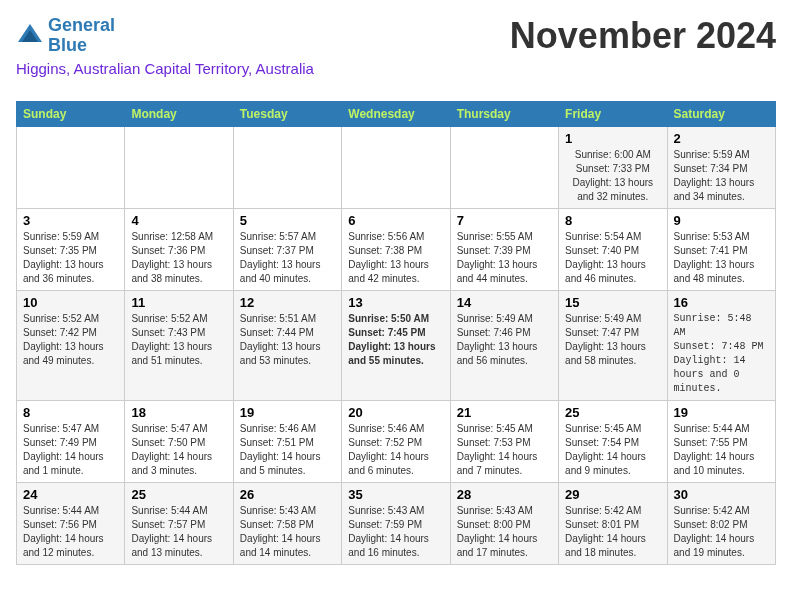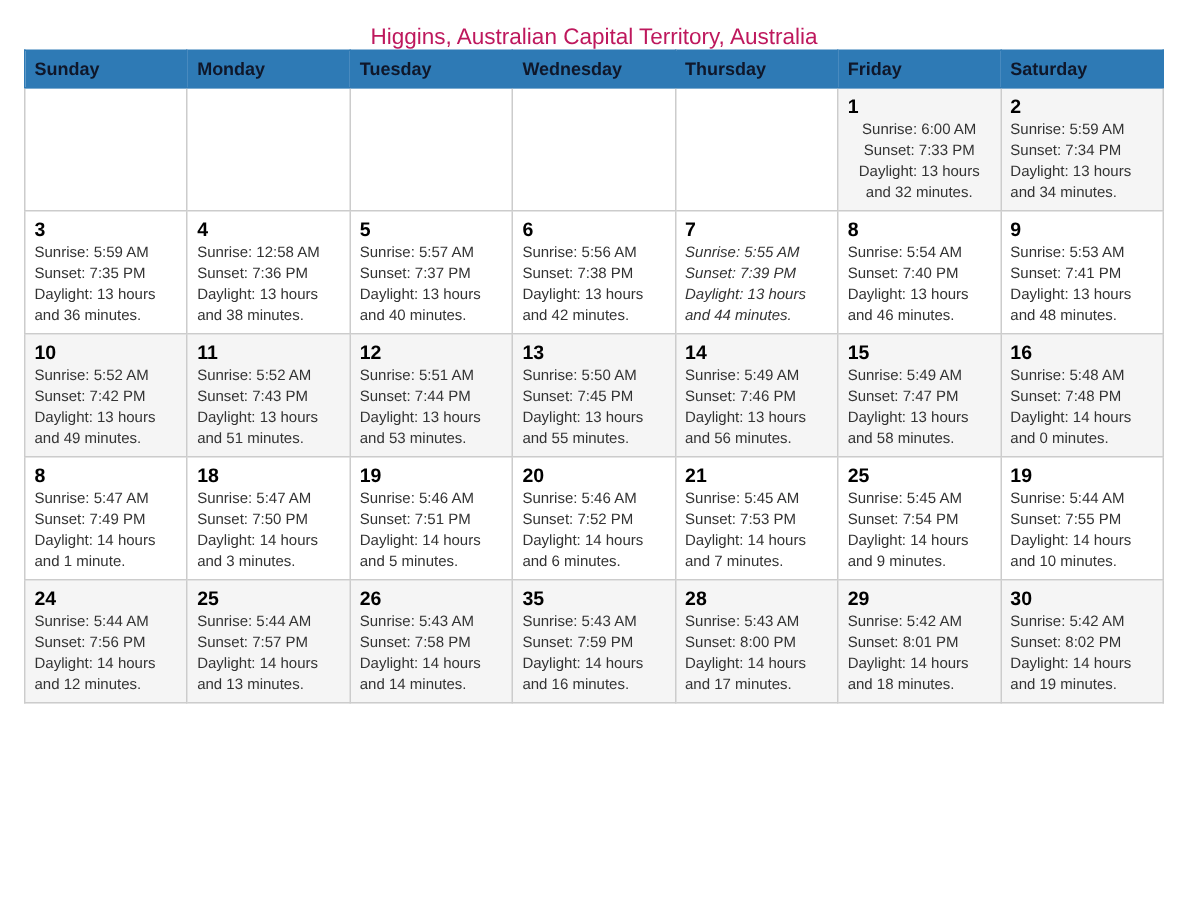--- a/index.html
+++ b/index.html
@@ -38,32 +38,31 @@
       text-align: right;
     }
     .month-title {
       font-size: 36px;
       font-weight: bold;
       color: #333;
       line-height: 1.1;
     }
     .subtitle {
       font-size: 15px;
-      color: #be185d;
-      text-align: center;
-      margin-bottom: 0;
+      color: #6d28d9;
+      margin-bottom: 24px;
     }
     table {
       width: 100%;
       border-collapse: collapse;
       font-size: 11px;
     }
     thead tr th {
       background-color: #2e7ab5;
-      color: #0f172a;
+      color: #bef264;
       text-align: left;
       padding: 5px 6px;
       font-size: 12px;
       font-weight: bold;
       border: 1px solid #2e7ab5;
     }
     tbody tr td {
       border: 1px solid #ccc;
       vertical-align: top;
       padding: 4px 6px;
@@ -85,20 +84,35 @@
       line-height: 1.4;
     }
     .empty-cell {
       background: #fff !important;
     }
   </style>
 </head>
 <body>
 
 <div>
+  <div class="header-top">
+    <div class="logo">
+      <svg class="logo-icon" viewBox="0 0 28 28">
+        <polygon points="14,2 26,20 2,20" fill="#2e7ab5"></polygon>
+        <polygon points="14,8 22,20 6,20" fill="#1a5a8a"></polygon>
+      </svg>
+      <div class="logo-text">
+        <div><span>General</span></div>
+        <div><span style="color:#2e7ab5">Blue</span></div>
+      </div>
+    </div>
+    <div class="title-block">
+      <div class="month-title">November 2024</div>
+    </div>
+  </div>
   <div class="subtitle">Higgins, Australian Capital Territory, Australia</div>
 
   <table>
     <thead>
       <tr>
 
       <th>Sunday</th>
           <th>Monday</th>
           <th>Tuesday</th>
           <th>Wednesday</th>
@@ -147,21 +161,21 @@
 Daylight: 13 hours and 40 minutes.</div>
           </td>
           <td>
             <div class="day-num">6</div>
             <div class="day-info" style="white-space: pre-line;">Sunrise: 5:56 AM
 Sunset: 7:38 PM
 Daylight: 13 hours and 42 minutes.</div>
           </td>
           <td>
             <div class="day-num">7</div>
-            <div class="day-info" style="white-space: pre-line; font-style: italic;">Sunrise: 5:55 AM
+            <div class="day-info" style="white-space: pre-line;">Sunrise: 5:55 AM
 Sunset: 7:39 PM
 Daylight: 13 hours and 44 minutes.</div>
           </td>
           <td>
             <div class="day-num">8</div>
             <div class="day-info" style="white-space: pre-line;">Sunrise: 5:54 AM
 Sunset: 7:40 PM
 Daylight: 13 hours and 46 minutes.</div>
           </td>
           <td>
@@ -185,39 +199,39 @@
 Daylight: 13 hours and 51 minutes.</div>
           </td>
           <td>
             <div class="day-num">12</div>
             <div class="day-info" style="white-space: pre-line;">Sunrise: 5:51 AM
 Sunset: 7:44 PM
 Daylight: 13 hours and 53 minutes.</div>
           </td>
           <td>
             <div class="day-num">13</div>
-            <div class="day-info" style="white-space: pre-line;">Sunrise: 5:50 AM
+            <div class="day-info" style="white-space: pre-line; font-weight: bold;">Sunrise: 5:50 AM
 Sunset: 7:45 PM
 Daylight: 13 hours and 55 minutes.</div>
           </td>
           <td>
             <div class="day-num">14</div>
             <div class="day-info" style="white-space: pre-line;">Sunrise: 5:49 AM
 Sunset: 7:46 PM
 Daylight: 13 hours and 56 minutes.</div>
           </td>
           <td>
             <div class="day-num">15</div>
             <div class="day-info" style="white-space: pre-line;">Sunrise: 5:49 AM
 Sunset: 7:47 PM
 Daylight: 13 hours and 58 minutes.</div>
           </td>
           <td>
             <div class="day-num">16</div>
-            <div class="day-info" style="white-space: pre-line;">Sunrise: 5:48 AM
+            <div class="day-info" style="white-space: pre-line; font-family: Liberation Mono, monospace;">Sunrise: 5:48 AM
 Sunset: 7:48 PM
 Daylight: 14 hours and 0 minutes.</div>
           </td>
         </tr>
         <tr>
           <td>
             <div class="day-num">8</div>
             <div class="day-info" style="white-space: pre-line;">Sunrise: 5:47 AM
 Sunset: 7:49 PM
 Daylight: 14 hours and 1 minute.</div>

